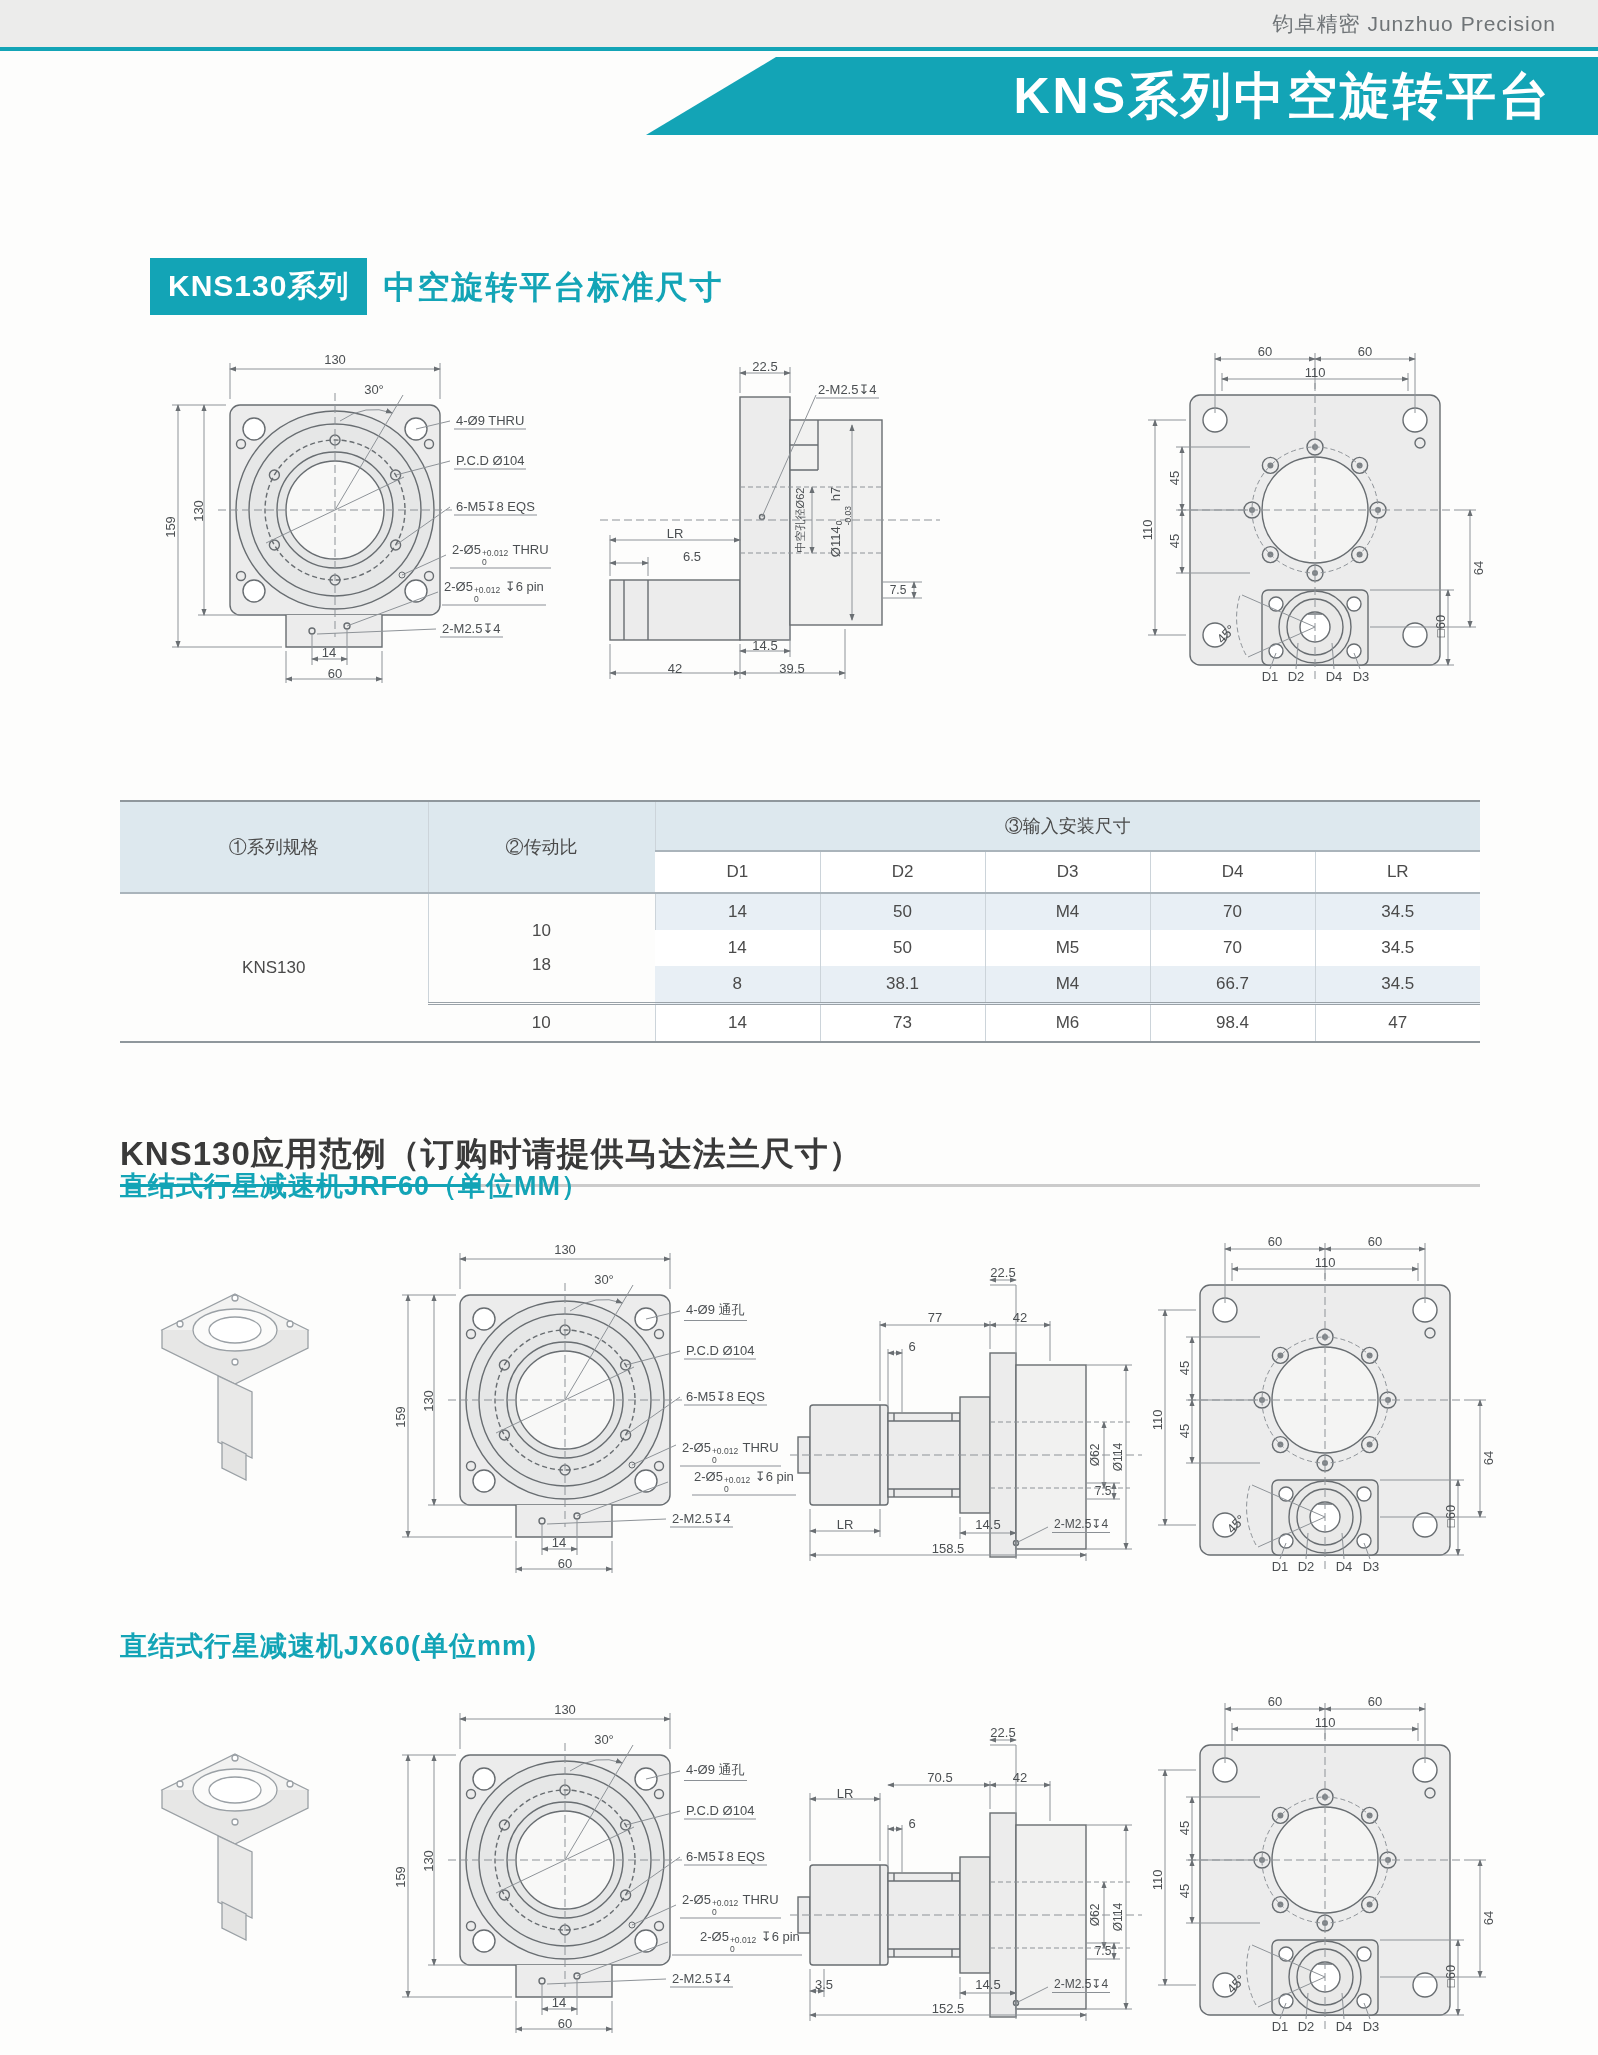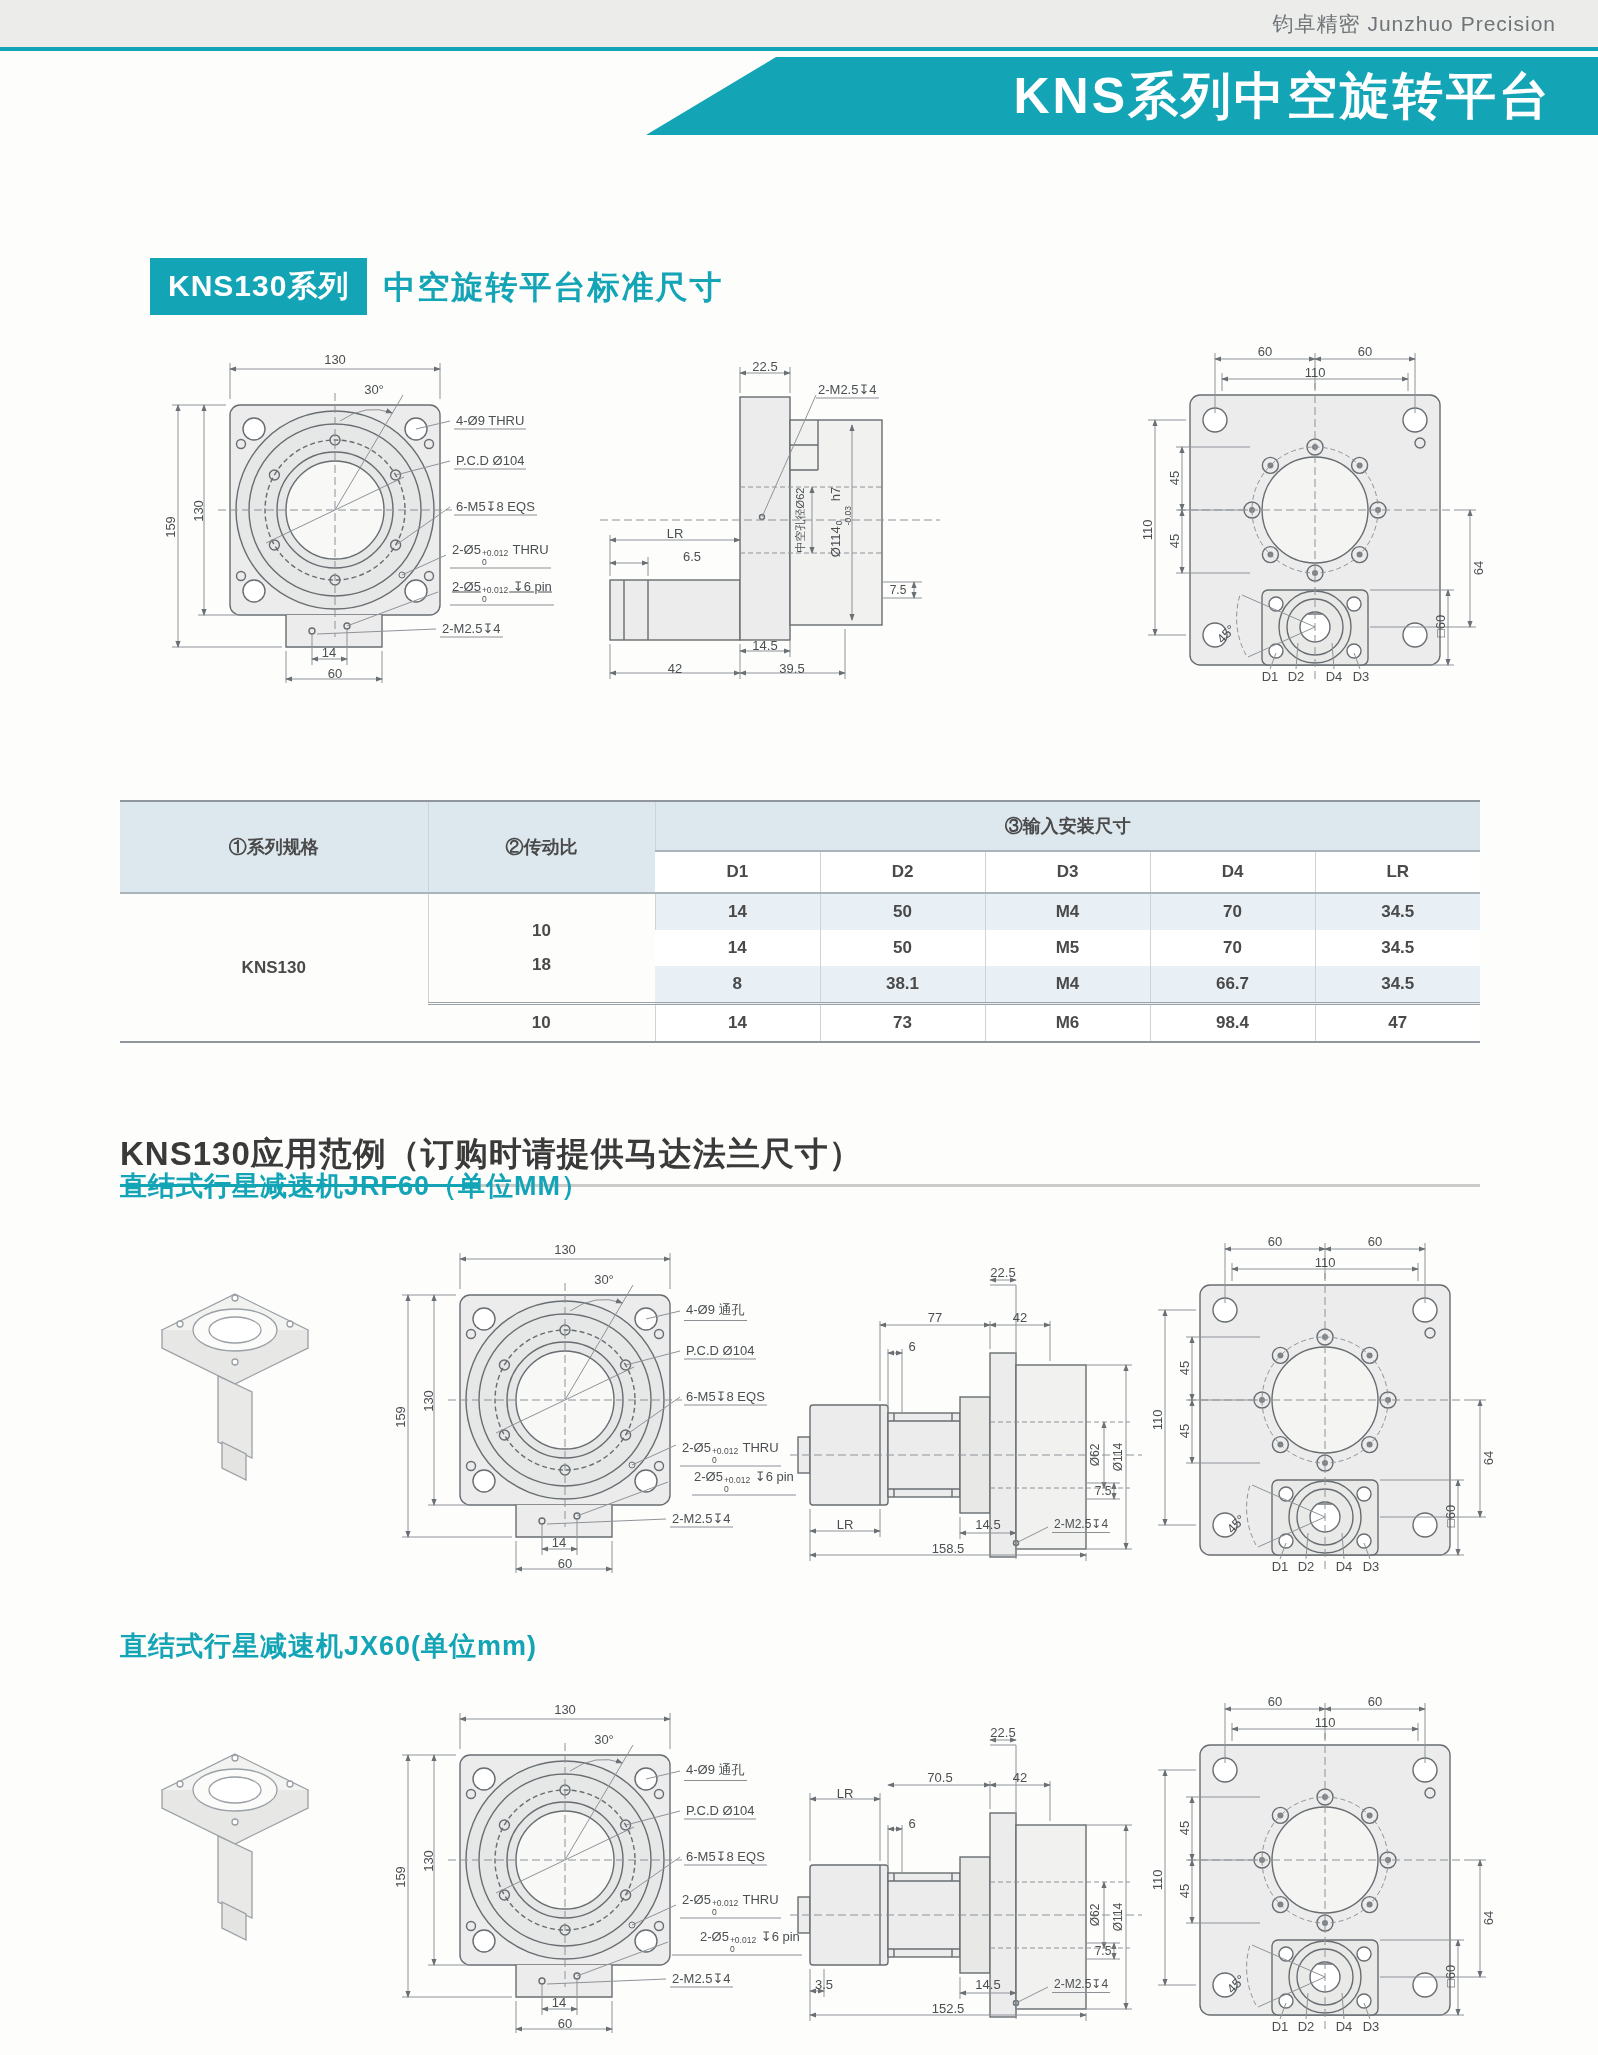--- a/index.html
+++ b/index.html
@@ -18,21 +18,21 @@
   .sec1 .t{color:#13a4b6;font-size:32px;font-weight:bold;padding:8px 0 0 16px;letter-spacing:2px}
   
   .draw{position:absolute}
   .draw svg{position:absolute;left:0;top:0;width:100%;height:100%}
   .dim{position:absolute;font-size:13px;color:#4b4f52;white-space:nowrap;transform:translate(-50%,-50%)}
   .dim.left{border-bottom:1.2px solid #8b9095;padding:0 2px 1px}
   .tol{display:inline-flex;flex-direction:column;font-size:8.5px;line-height:9px;vertical-align:-2px;margin:0 1px}
   
   .spec{position:absolute;left:120px;top:800px;width:1360px;border-collapse:collapse;
         border-top:2px solid #8f979c;border-bottom:2px solid #8f979c;font-size:17px;color:#4a4a4a}
-  .spec th,.spec td{border-left:1px solid #ccd4da;text-align:center;font-weight:bold;padding:0}
+  .spec th,.spec td{border-left:1px solid #ccd4da;text-align:center;font-weight:normal;padding:0}
   .spec th:first-child,.spec td:first-child{border-left:none}
   .spec thead tr:first-child th{background:#dde8ee;height:48px;font-size:18px}
   .spec thead{border-bottom:2px solid #aab4bb}
   .spec .subhead th{height:40px;background:#fff;border-top:2px solid #aab4bb;font-size:17px}
   .spec tbody td{height:36px}
   .spec tbody td.d{background:#fff}
   .spec tr.alt td.d{background:#e8eff5}
   .spec tr.last td{border-top:3px double #9aa2a8}
   .spec td.ratio div{line-height:34px}
   
@@ -281,21 +281,21 @@
     <span class="dim" style="left: 224px; top: 54px; transform: translate(-50%, -50%);">30°</span>
     <span class="dim" style="left: 20px; top: 192px; transform: translate(-50%, -50%) rotate(-90deg);">159</span>
     <span class="dim" style="left: 48px; top: 176px; transform: translate(-50%, -50%) rotate(-90deg);">130</span>
     <span class="dim left" style="left: 304px; top: 86px; transform: translate(0px, -50%);">4-Ø9 THRU</span>
     <span class="dim left" style="left: 304px; top: 126px; transform: translate(0px, -50%);">P.C.D Ø104</span>
     <span class="dim left" style="left: 304px; top: 172px; transform: translate(0px, -50%);">6-M5↧8 EQS</span>
     <span class="dim left" style="left: 300px; top: 220px; transform: translate(0px, -50%);">2-Ø5<span class="tol">
         <span>+0.012</span>
         <span>0</span>
       </span> THRU</span>
-    <span class="dim left" style="left: 300px; top: 257px; transform: translate(0px, -50%); text-decoration: underline;">2-Ø5<span class="tol">
+    <span class="dim left" style="left: 292px; top: 257px; transform: translate(0px, -50%);">2-Ø5<span class="tol">
         <span>+0.012</span>
         <span>0</span>
       </span> ↧6 pin</span>
     <span class="dim left" style="left: 290px; top: 294px; transform: translate(0px, -50%);">2-M2.5↧4</span>
     <span class="dim" style="left: 179px; top: 317px; transform: translate(-50%, -50%);">14</span>
     <span class="dim" style="left: 185px; top: 338px; transform: translate(-50%, -50%);">60</span>
   </div>
 <div class="draw" style="left:590px;top:335px;width:360px;height:350px">
   <svg viewBox="0 0 360 350">
       <use href="#g-side-std"></use>

